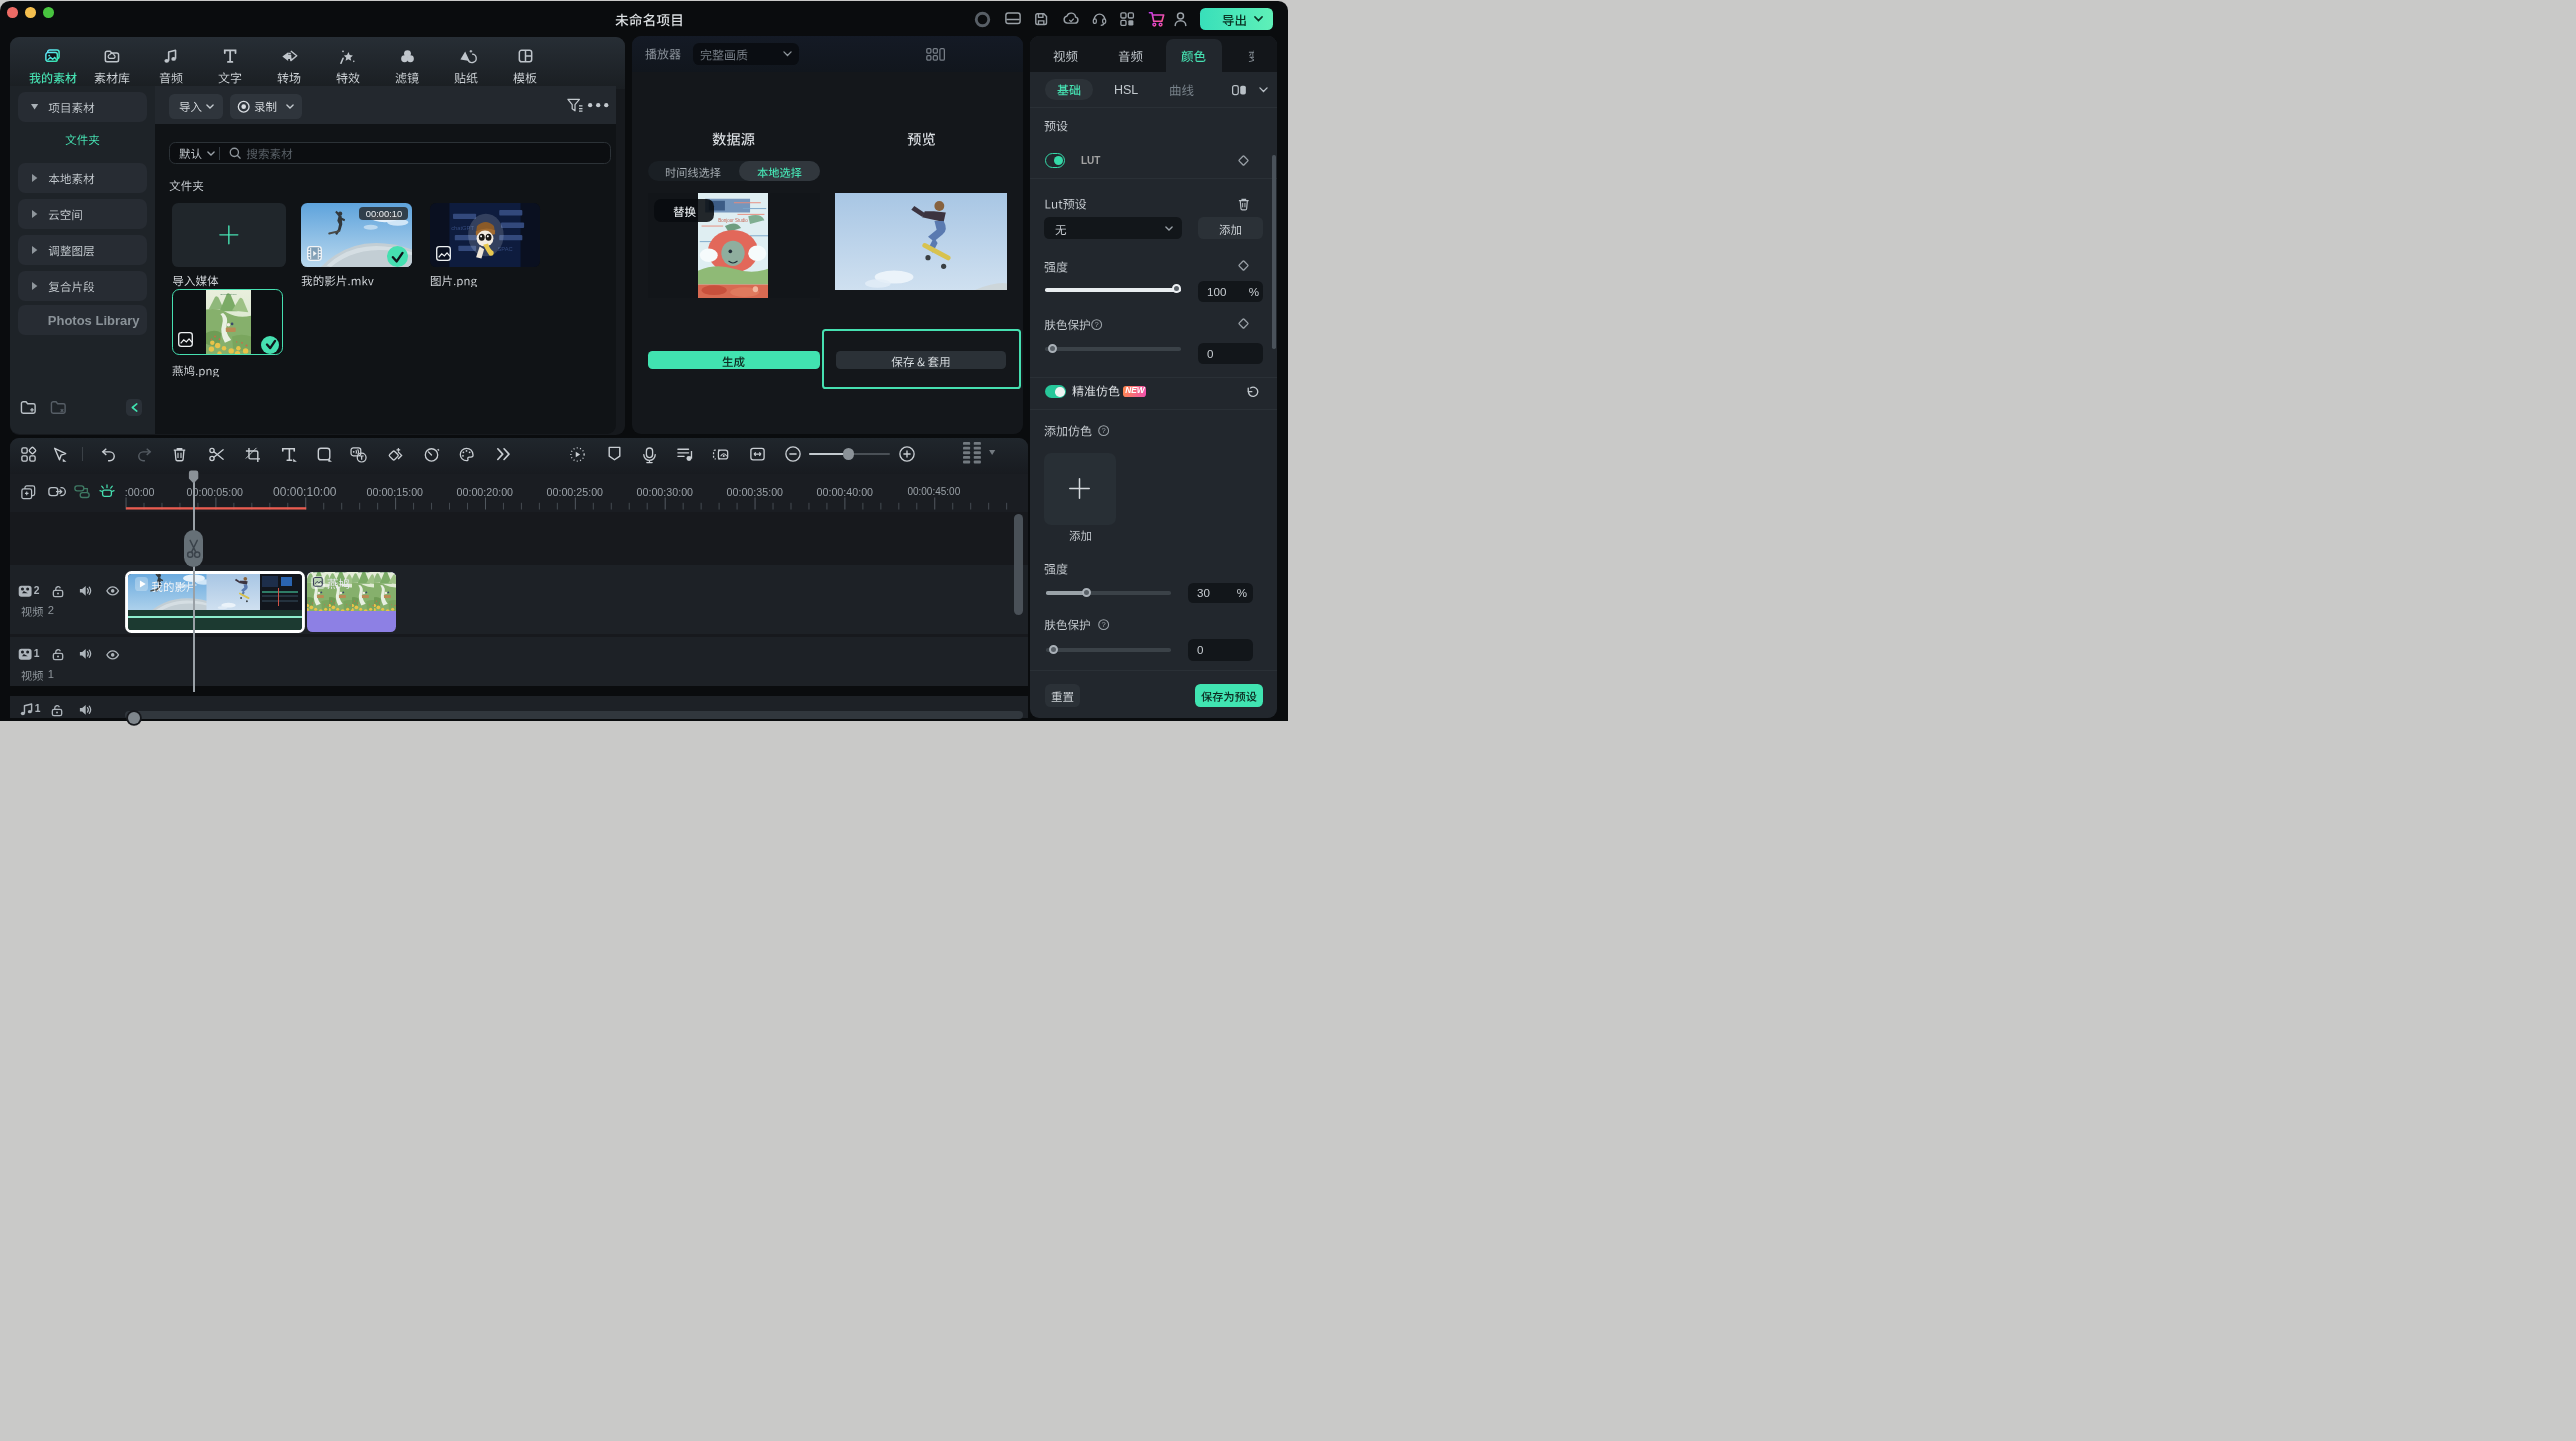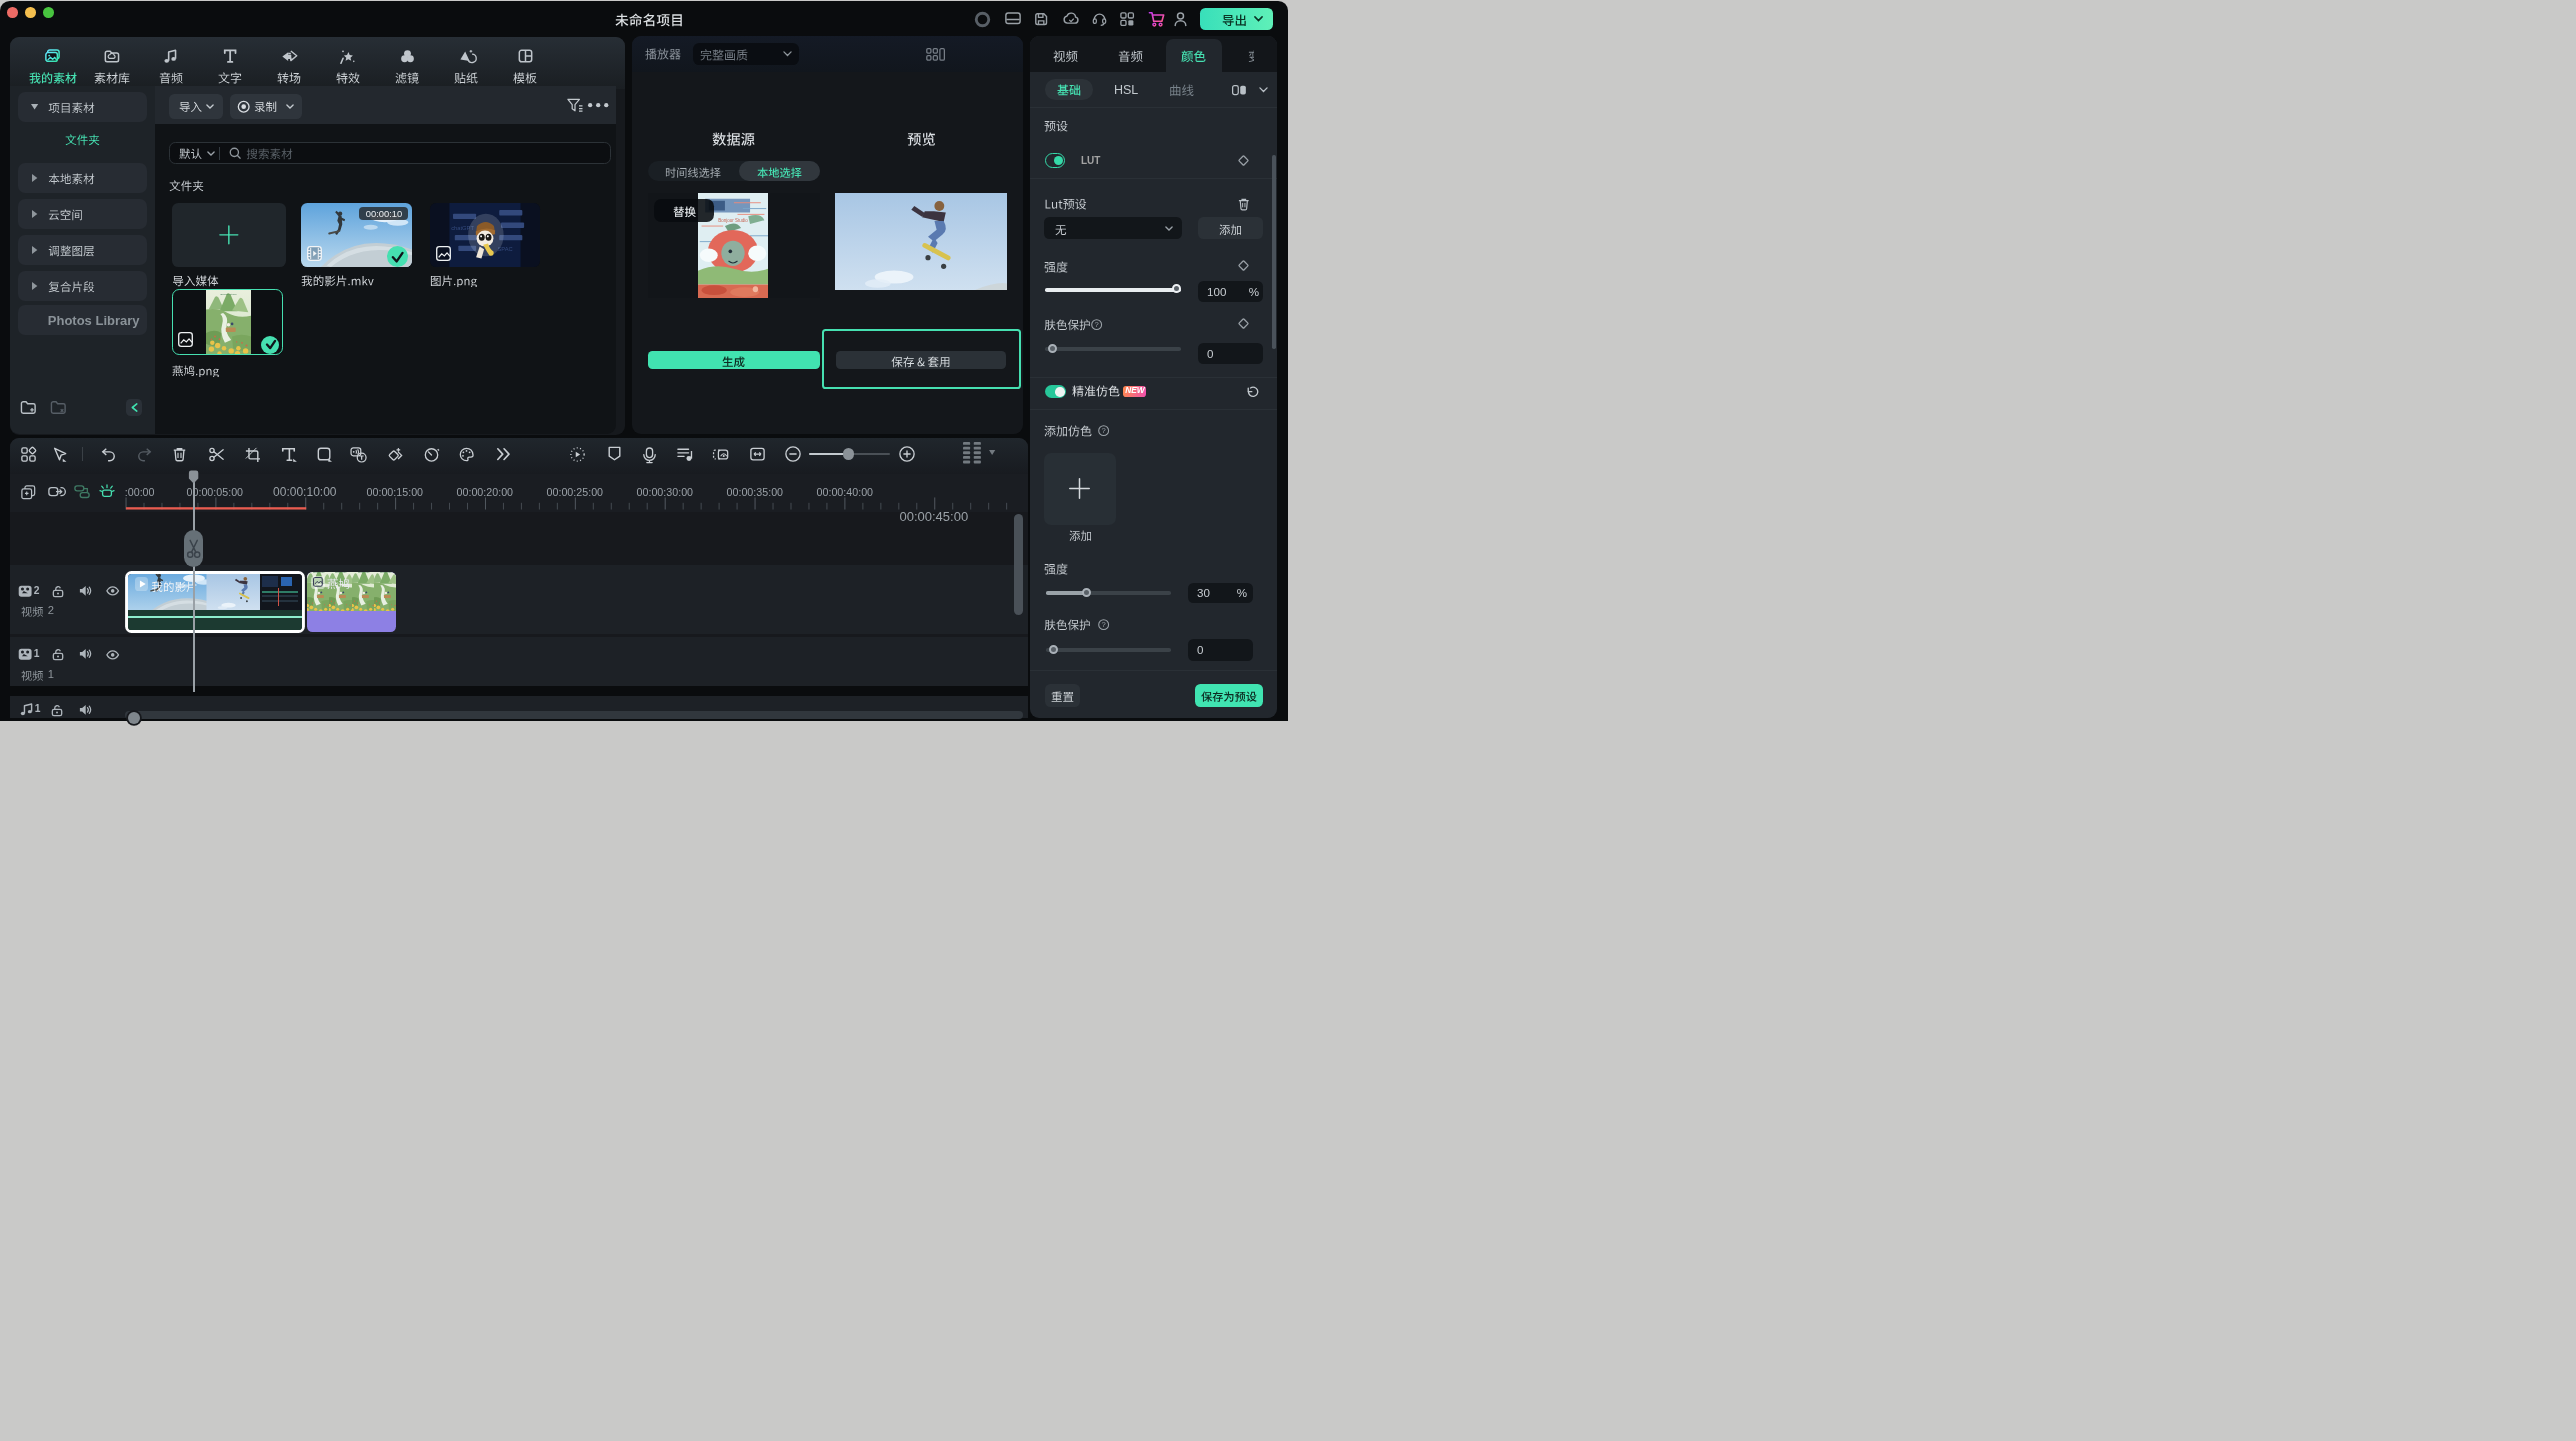--- a/index.html
+++ b/index.html
@@ -816,21 +816,21 @@
     <div style="position:absolute;left:0;top:36px;width:100%;height:38px;background:#1a1d22"></div>
     <span class="L" style="left:115px;top:54px;font-size:10.7px;color:#9aa1a7;font-weight:400;transform:translateY(-50%);">:00:00</span>
     <span class="L" style="left:205px;top:54px;font-size:10.7px;color:#9aa1a7;font-weight:400;transform:translateX(-50%) translateY(-50%);">00:00:05:00</span>
     <span class="L" style="left:295px;top:54px;font-size:12px;color:#9aa1a7;font-weight:400;transform:translateX(-50%) translateY(-50%);">00:00:10:00</span>
     <span class="L" style="left:385px;top:54px;font-size:10.7px;color:#9aa1a7;font-weight:400;transform:translateX(-50%) translateY(-50%);">00:00:15:00</span>
     <span class="L" style="left:475px;top:54px;font-size:10.7px;color:#9aa1a7;font-weight:400;transform:translateX(-50%) translateY(-50%);">00:00:20:00</span>
     <span class="L" style="left:565px;top:54px;font-size:10.7px;color:#9aa1a7;font-weight:400;transform:translateX(-50%) translateY(-50%);">00:00:25:00</span>
     <span class="L" style="left:655px;top:54px;font-size:10.7px;color:#9aa1a7;font-weight:400;transform:translateX(-50%) translateY(-50%);">00:00:30:00</span>
     <span class="L" style="left:745px;top:54px;font-size:10.7px;color:#9aa1a7;font-weight:400;transform:translateX(-50%) translateY(-50%);">00:00:35:00</span>
     <span class="L" style="left:835px;top:54px;font-size:10.7px;color:#9aa1a7;font-weight:400;transform:translateX(-50%) translateY(-50%);">00:00:40:00</span>
-    <span class="L" style="left:924px;top:54px;font-size:13px;color:#9aa1a7;font-weight:400;transform:translateX(-50%) translateY(-50%);margin-top:24px;">00:00:45:00</span>
+    <span class="L" style="left:924px;top:54px;font-size:10px;color:#9aa1a7;font-weight:400;transform:translateX(-50%) translateY(-50%);">00:00:45:00</span>
     <svg style="position:absolute;left:0;top:0" width="1018" height="76" viewBox="0 0 1138 85">
       <path d="M129.5 66.5V80" stroke="#5a6168" stroke-width="1"></path>
       <path d="M149.6 72.5V80" stroke="#4a5158" stroke-width="1"></path>
       <path d="M169.7 72.5V80" stroke="#4a5158" stroke-width="1"></path>
       <path d="M189.8 72.5V80" stroke="#4a5158" stroke-width="1"></path>
       <path d="M209.9 72.5V80" stroke="#4a5158" stroke-width="1"></path>
       <path d="M230.0 66.5V80" stroke="#5a6168" stroke-width="1"></path>
       <path d="M250.1 72.5V80" stroke="#4a5158" stroke-width="1"></path>
       <path d="M270.2 72.5V80" stroke="#4a5158" stroke-width="1"></path>
       <path d="M290.3 72.5V80" stroke="#4a5158" stroke-width="1"></path>

